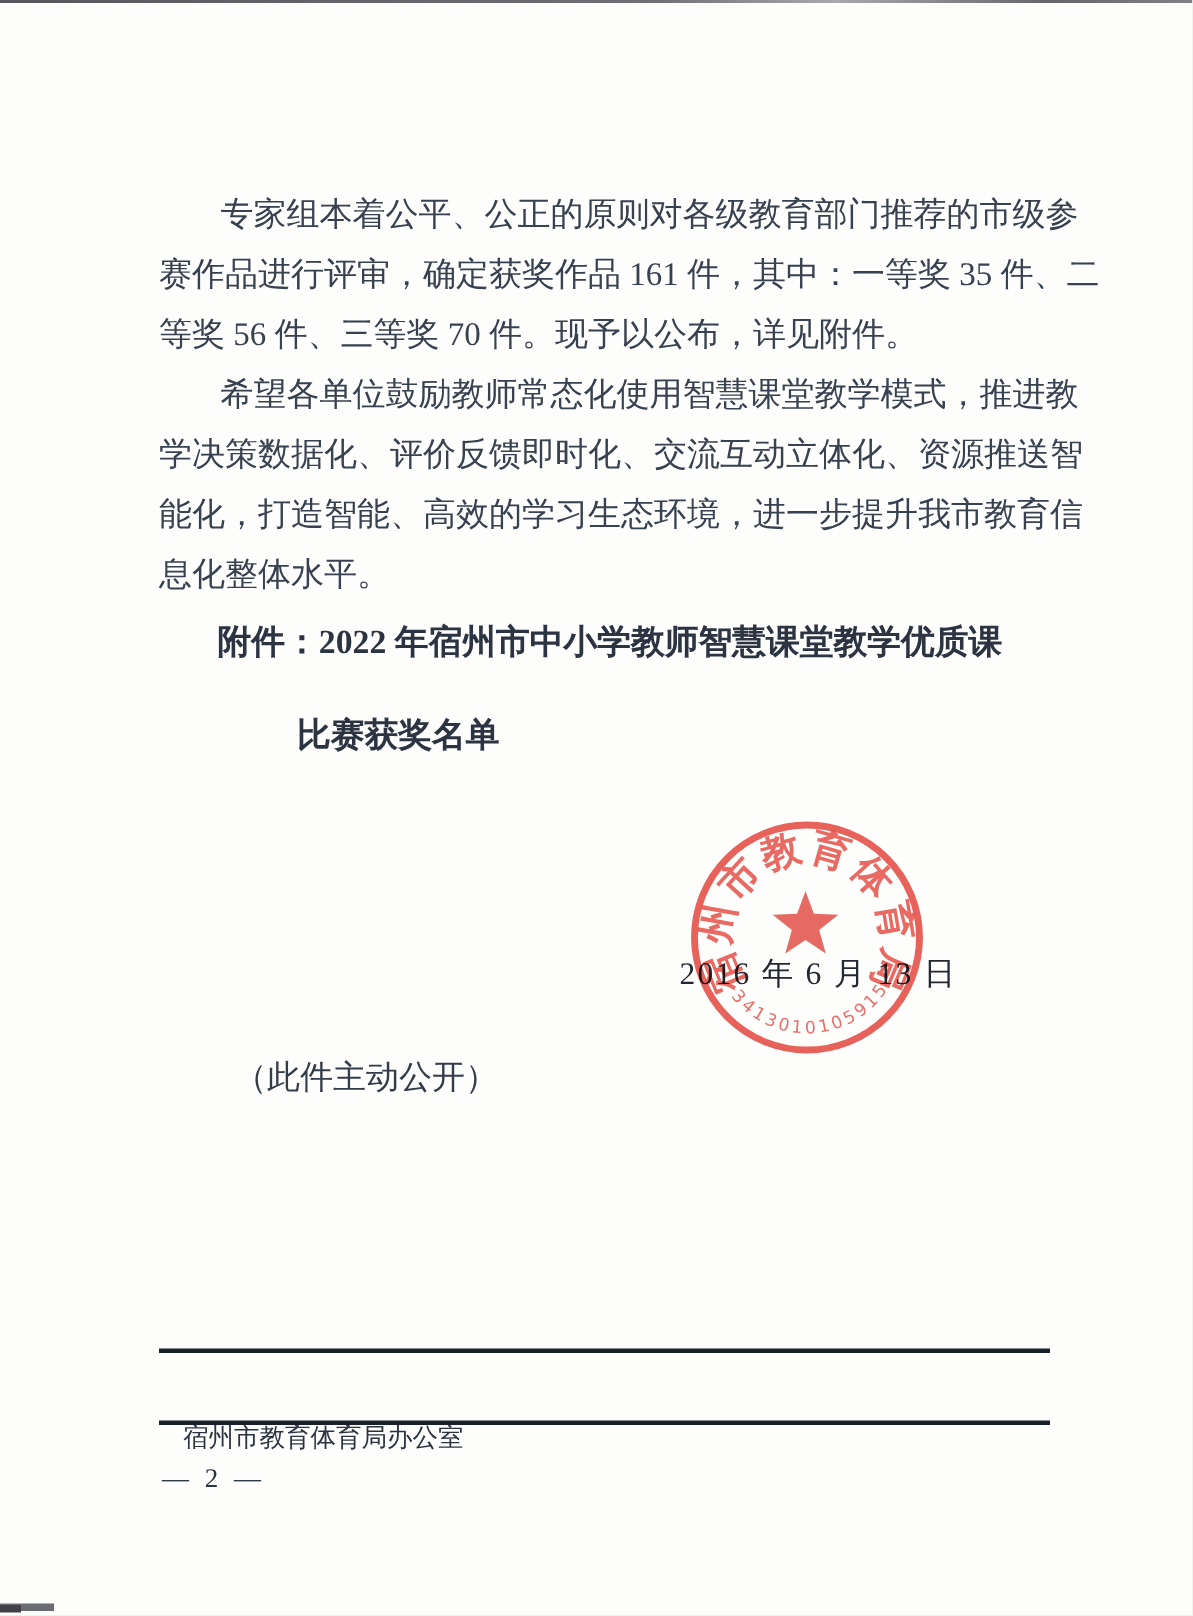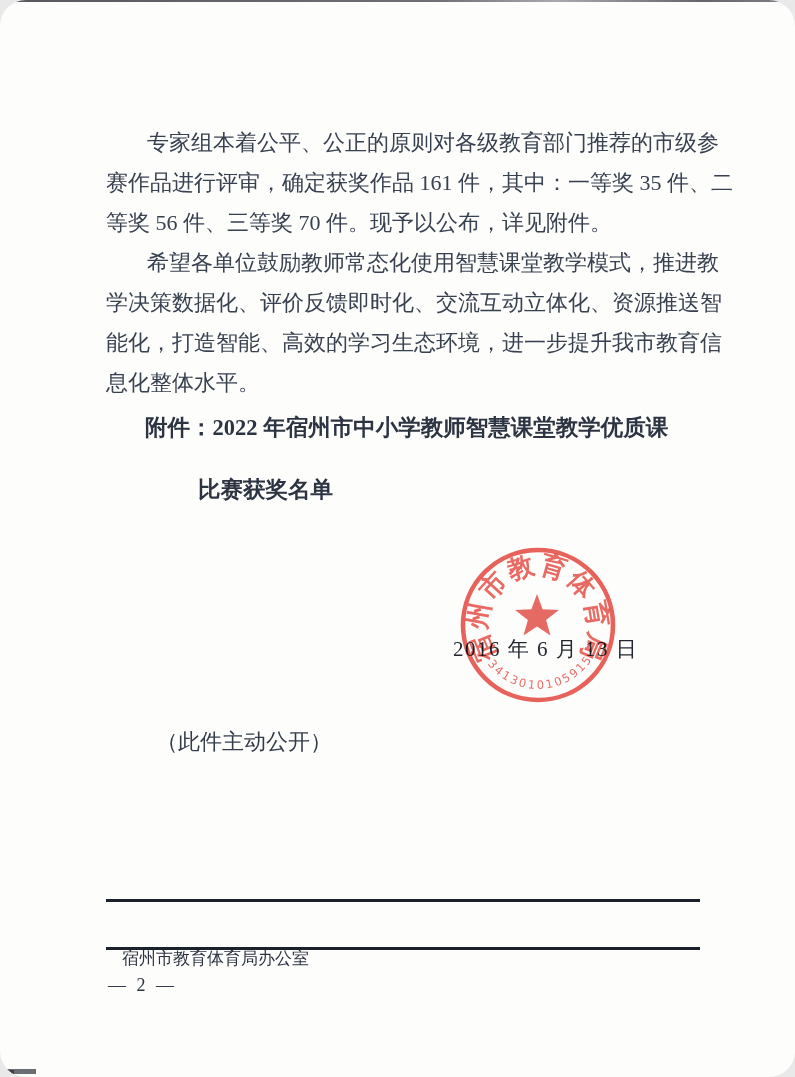--- a/index.html
+++ b/index.html
@@ -5,21 +5,20 @@
 <style>
   html,body{margin:0;padding:0;background:#e9e9e9;}
   .page{
     position:relative;
     width:795px;height:1077px;
     margin:0 auto;
     background:#fdfdfc;
     overflow:hidden;
     font-family:"Liberation Serif","DejaVu Serif",serif;
     color:#38414f;
-    border-radius:26px;
   }
   .scan-top{
     position:absolute;top:0;left:0;width:795px;height:2px;
     background:linear-gradient(90deg,#3a3b41 0%,#56575d 55%,#9a9b9f 70%,#4a4b51 88%,#6b6c70 100%);
     opacity:.85;
   }
   .para{position:absolute;width:596px;left:106px;}
   .line{
     height:40px;line-height:40px;font-size:22px;
     text-align:justify;text-align-last:justify;
@@ -29,21 +28,21 @@
   .line.indent{padding-left:41px;width:555px;}
   .attach{
     position:absolute;font-size:22.5px;font-weight:700;color:#2c3442;
     height:40px;line-height:40px;white-space:nowrap;
   }
   .date-line{
     position:absolute;left:453px;top:629px;height:40px;line-height:40px;
     font-size:21px;letter-spacing:1.5px;color:#23272f;white-space:nowrap;
   }
   .disclosure{
-    position:absolute;left:156px;top:722px;height:40px;line-height:40px;
+    position:absolute;left:156px;top:698px;height:40px;line-height:40px;
     font-size:22px;color:#333c49;white-space:nowrap;
   }
   .seal{
     position:absolute;left:452px;top:539px;width:172px;height:172px;
     mix-blend-mode:multiply;opacity:.92;filter:blur(.2px);
   }
   .rule{position:absolute;left:106px;width:594px;height:3px;background:#1b212b;}
   .rule.top{top:899px;}
   .rule.bottom{top:947px;}
   .footer-office{

